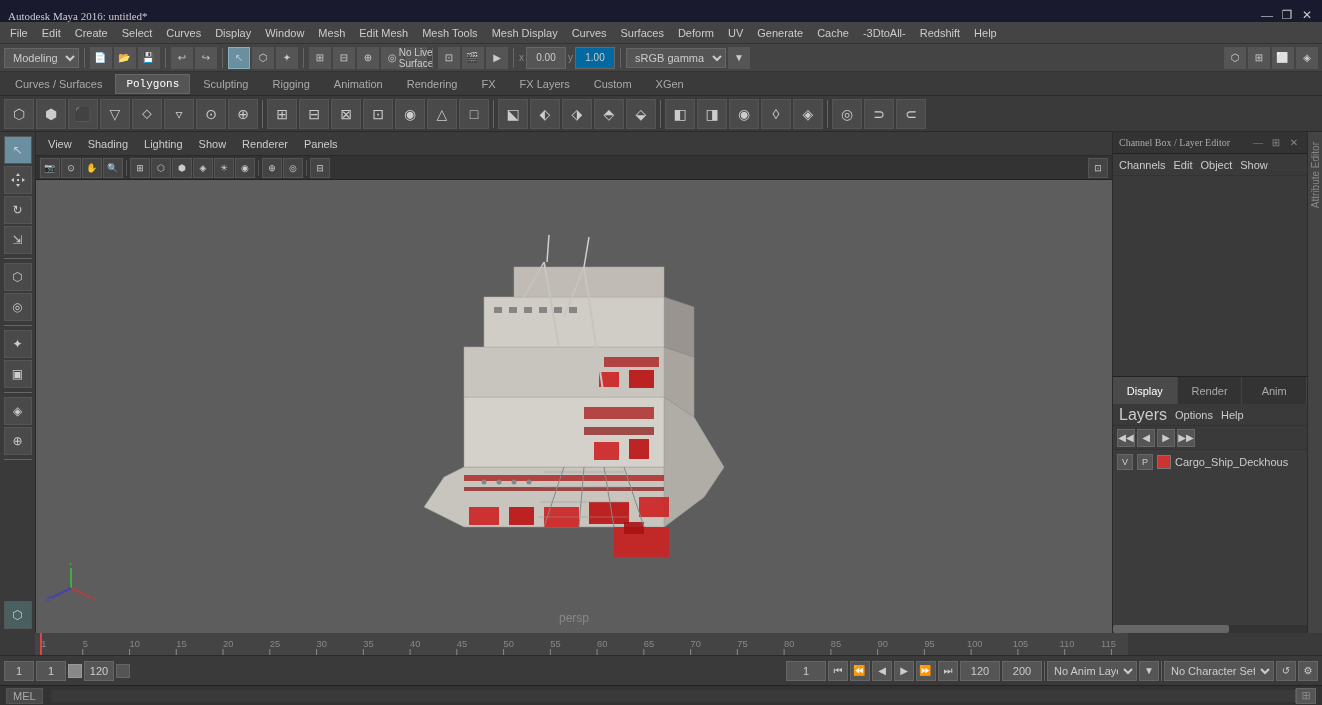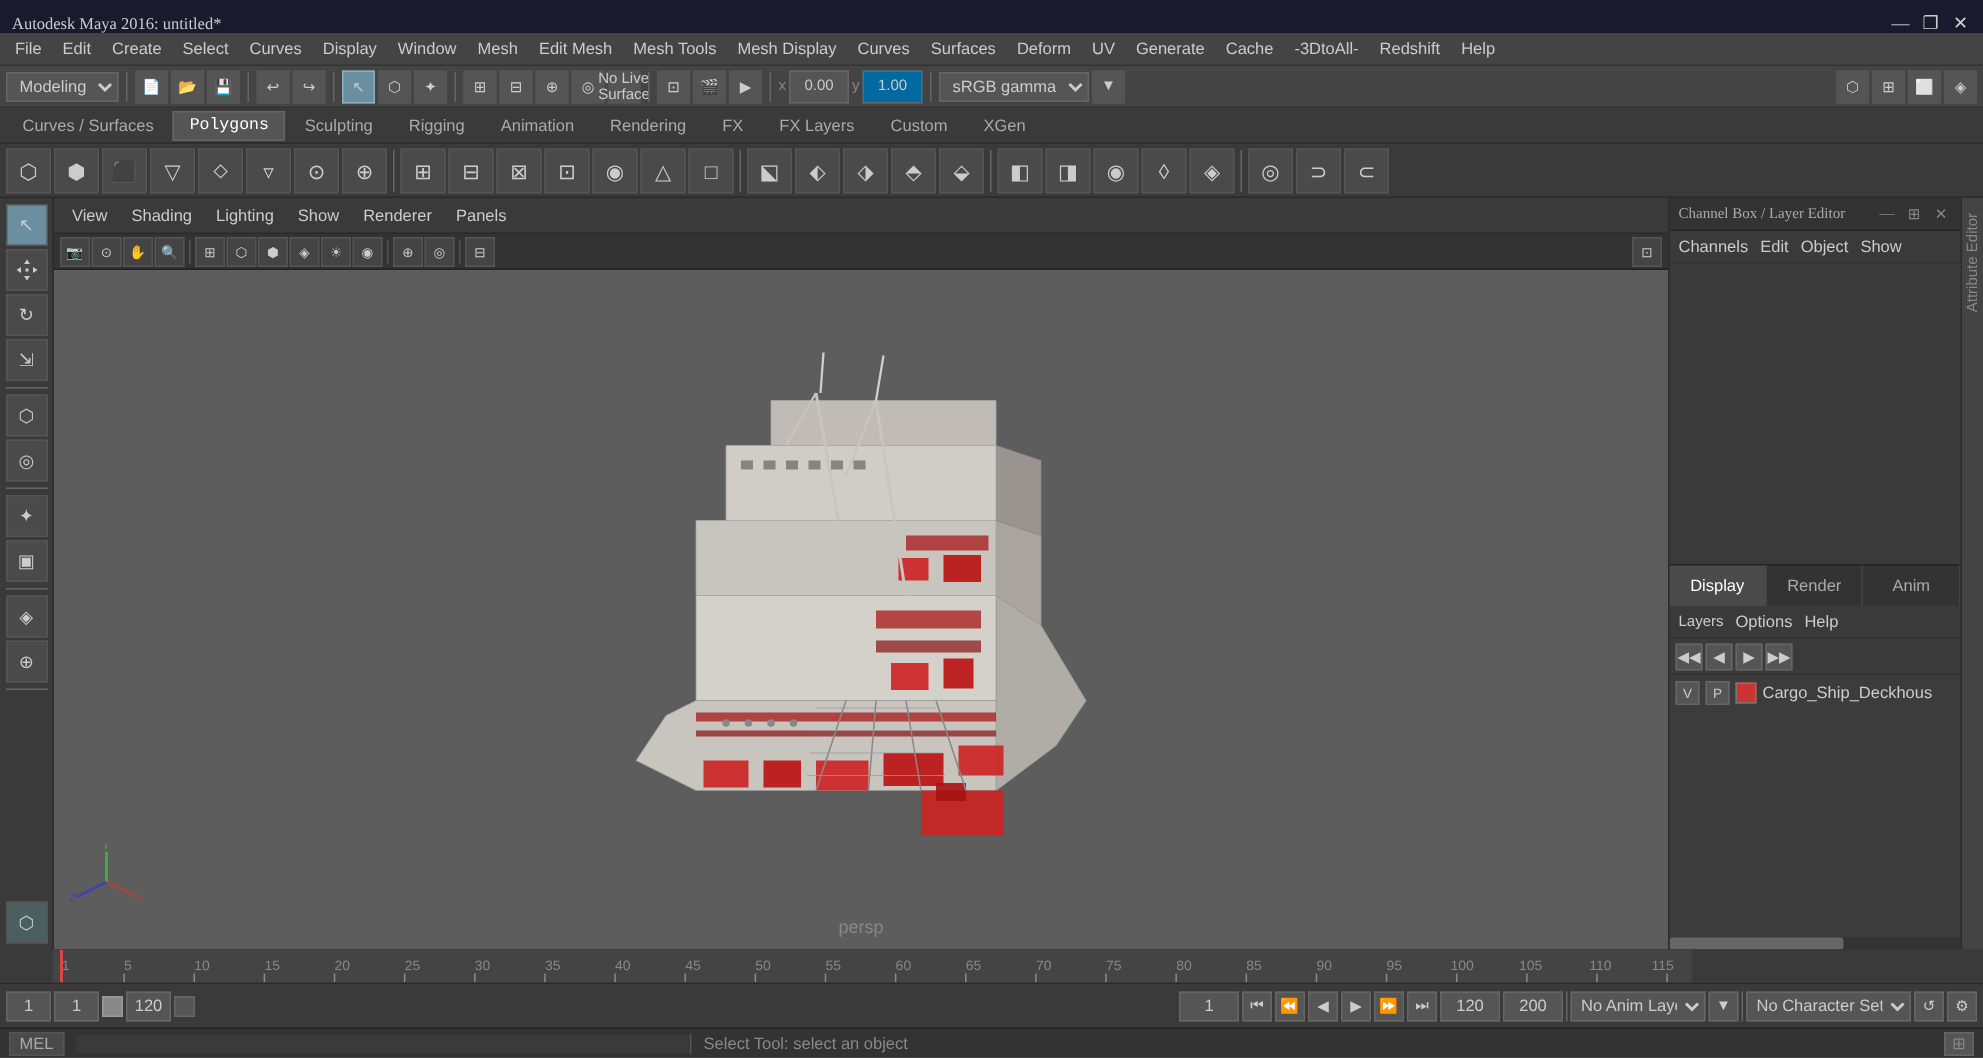--- a/index.html
+++ b/index.html
@@ -809,21 +809,21 @@
         
       </div>
 
       <div id="right-panel-bottom-tabs">
         <div class="rpb-tab active">Display</div>
         <div class="rpb-tab">Render</div>
         <div class="rpb-tab">Anim</div>
       </div>
 
       <div style="height:22px;background:#3a3a3a;display:flex;align-items:center;padding:0 6px;gap:8px;border-bottom:1px solid #333;">
-        <span style="font-size:10px;color:#ccc;cursor:pointer;">Layers</span>
+        <span style="font-size:16px;color:#ccc;cursor:pointer;">Layers</span>
         <span style="font-size:11px;color:#ccc;cursor:pointer;">Options</span>
         <span style="font-size:11px;color:#ccc;cursor:pointer;">Help</span>
       </div>
 
       <div id="layer-controls">
         <div class="lc-btn">◀◀</div>
         <div class="lc-btn">◀</div>
         <div class="lc-btn">▶</div>
         <div class="lc-btn">▶▶</div>
       </div>
@@ -938,15 +938,14 @@
     <option>No Character Set</option>
   </select>
   <div class="anim-btn">↺</div>
   <div class="anim-btn">⚙</div>
 </div>
 
 <div id="status-bar">
   <span id="mel-label">MEL</span>
   <input type="text" style="flex: 1 1 0%; background: rgb(58, 58, 58); border: none; color: rgb(136, 136, 136); font-size: 11px; outline: none;" value="">
   <div style="width:1px;height:14px;background:#555;"></div>
-  <span style="flex:2;padding:0 8px;color:#888;font-size:11px;">Select Tool: select an object</span>
   <div style="width:20px;height:16px;background:#555;border:1px solid #666;cursor:pointer;display:flex;align-items:center;justify-content:center;">⊞</div>
 </div>
 
 </body></html>

